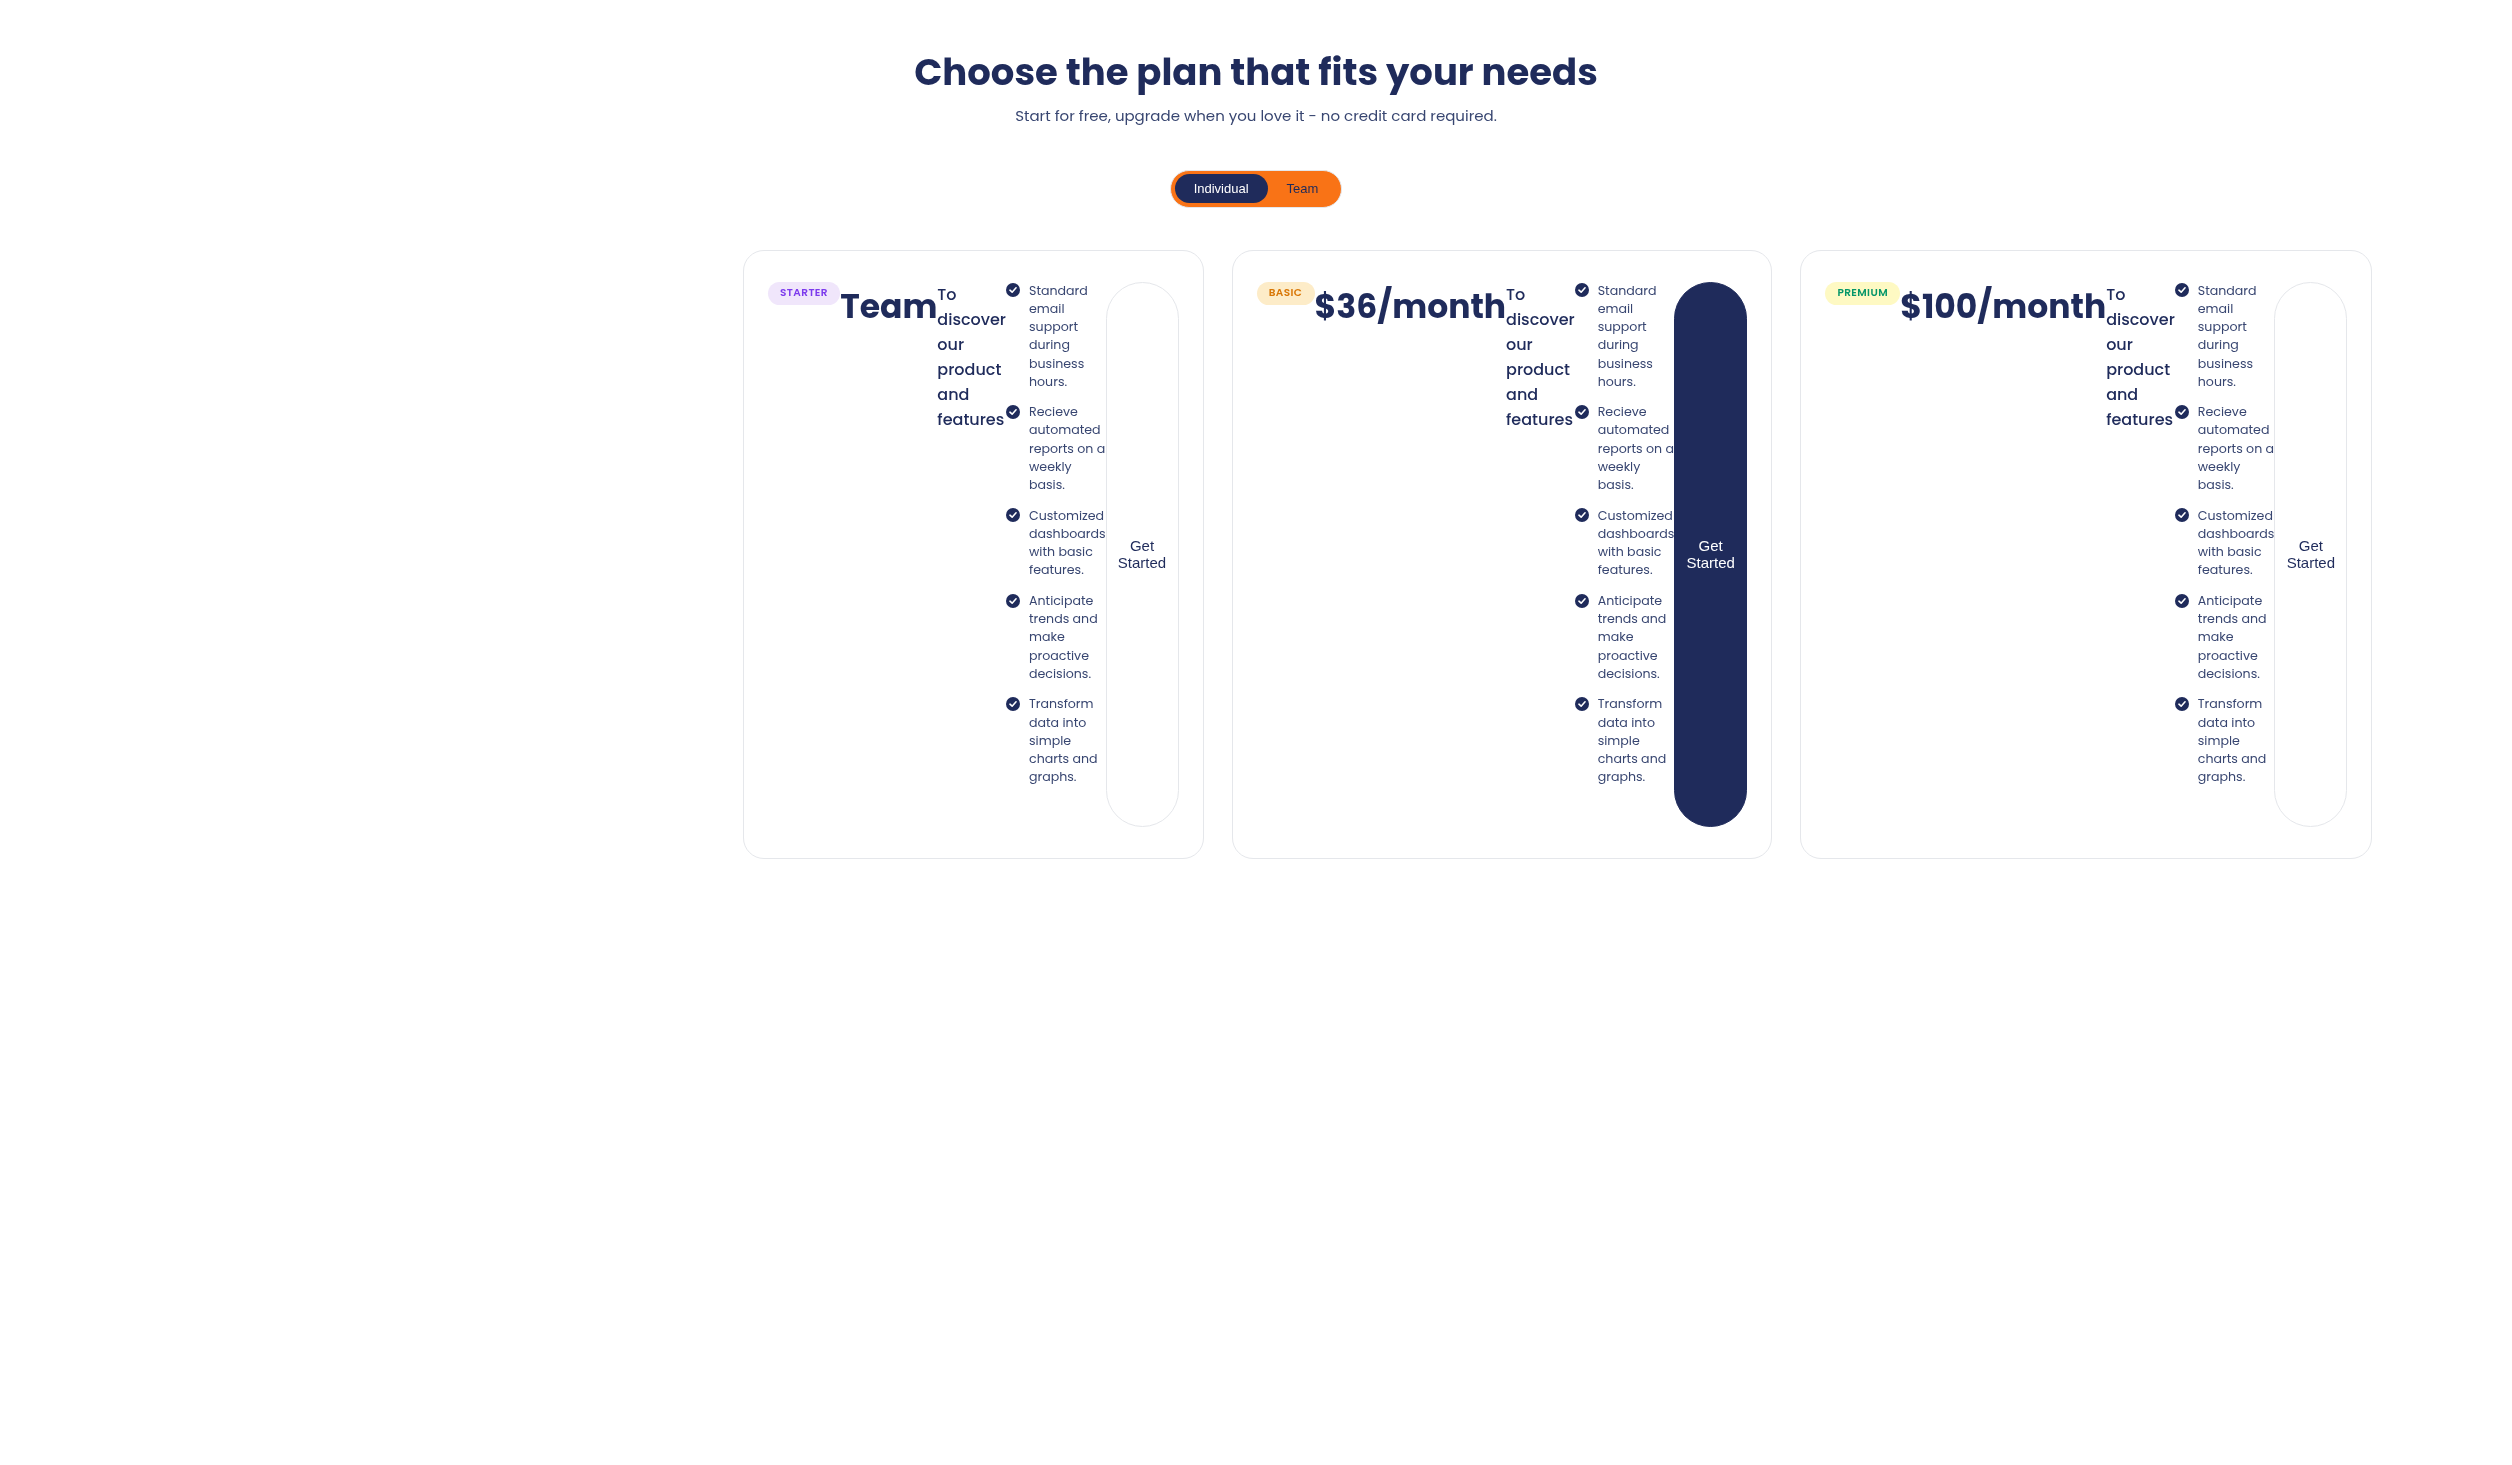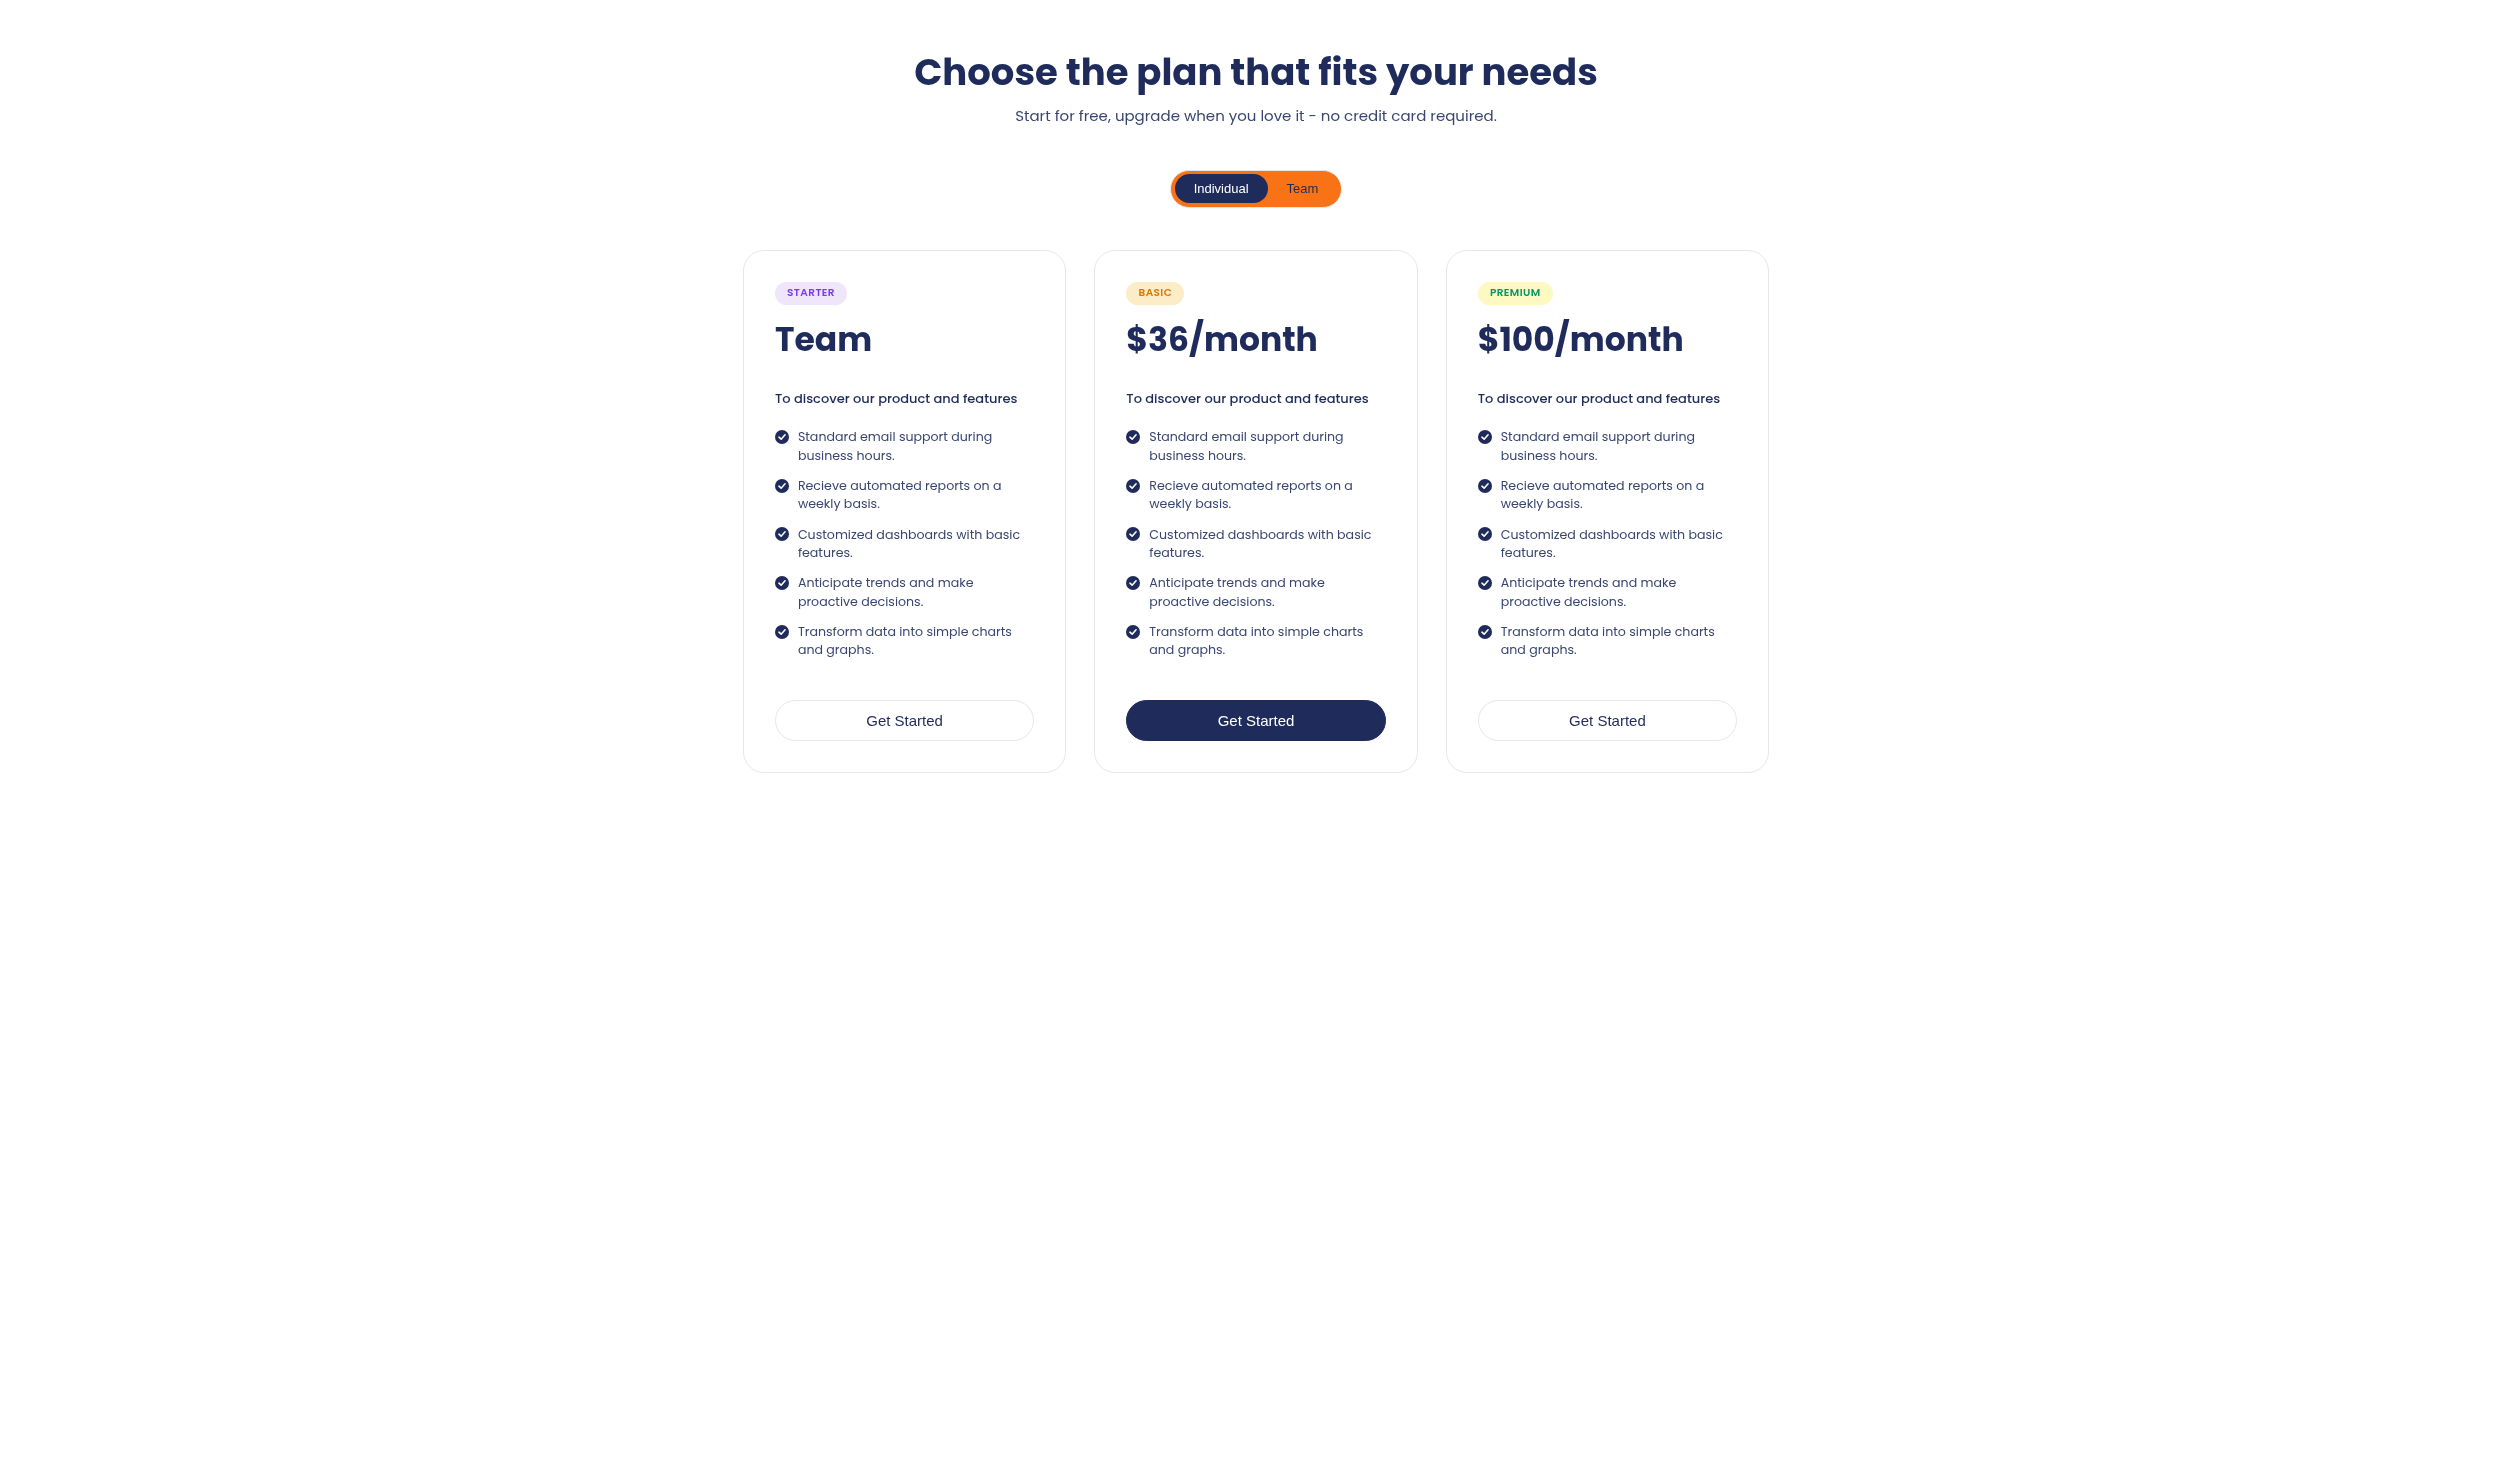--- a/index.html
+++ b/index.html
@@ -71,23 +71,22 @@
     
     .cards {
       display: grid;
       grid-template-columns: repeat(3, 1fr);
       gap: 28px;
     }
     
     .card {
       border: 0.9px solid #e5e7eb;
       border-radius: 21px;
-      padding: 31px 31px;
+      padding: 31px 24px;
       display: flex;
-      flex-direction: column;
     }
     
     .badge {
       display: inline-block;
       padding: 3.5px 12.2px;
       border-radius: 8722px;
       font-size: 10.5px;
       font-weight: 600;
       letter-spacing: 0.4px;
       margin-bottom: 10.5px;
@@ -110,21 +109,21 @@
     }
     
     .price {
       font-size: 33px;
       font-weight: 700;
       color: #1f2b5b;
       margin-bottom: 24.4px;
     }
     
     .description {
-      font-size: 13px;
+      font-size: 16px;
       color: #1f2b5b;
       margin-bottom: 19px;
       font-weight: 500;
     }
     
     .features {
       list-style: none;
       margin-bottom: 28px;
       flex-grow: 1;
     }

